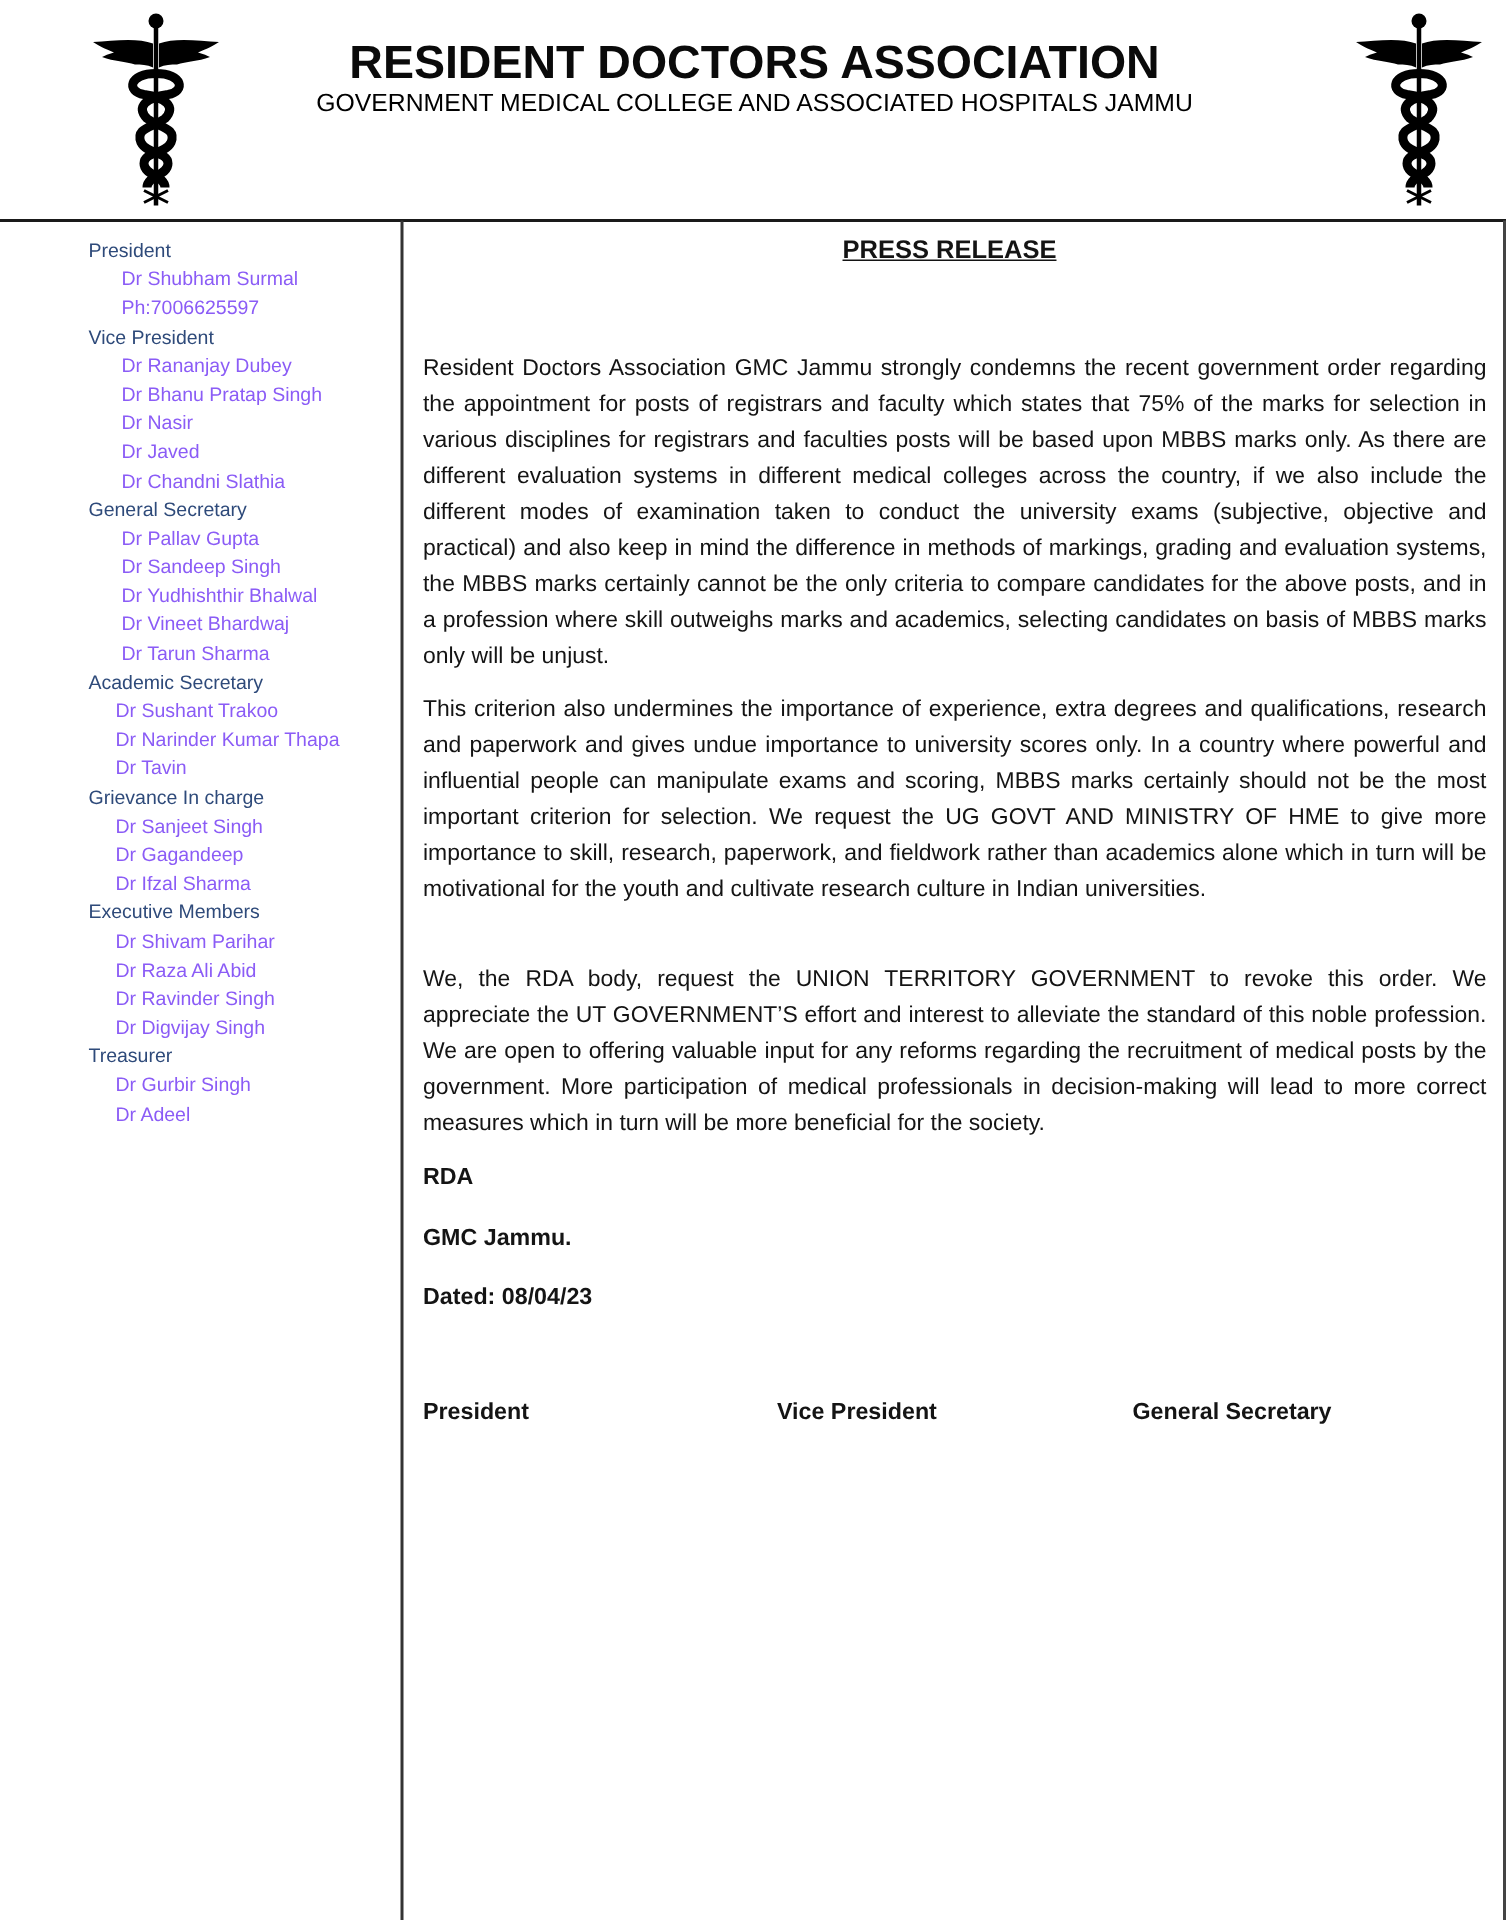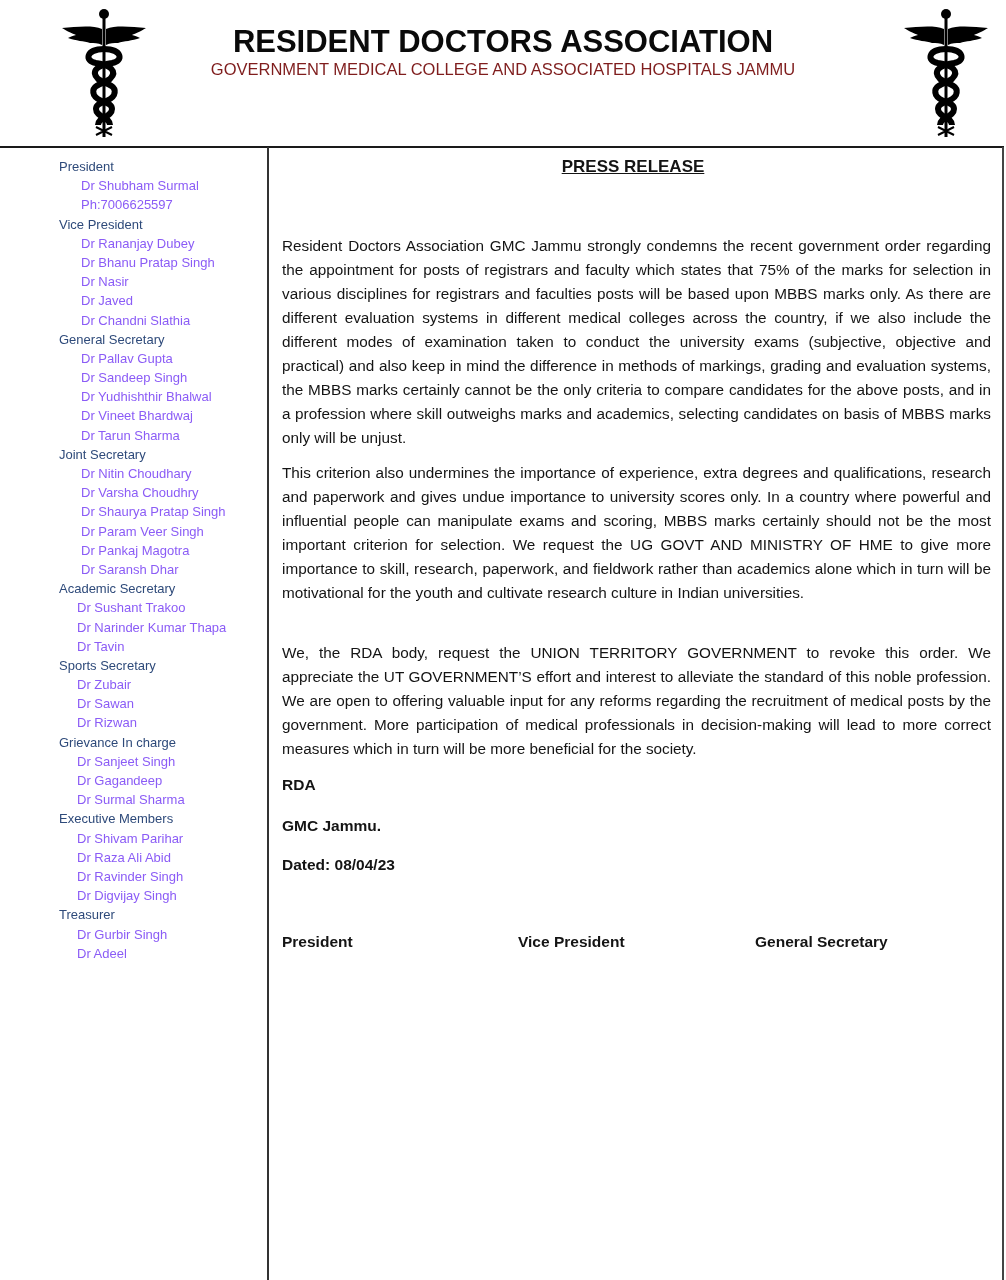--- a/index.html
+++ b/index.html
@@ -5,21 +5,21 @@
   html, body { margin: 0; padding: 0; background: #ffffff; }
   body { width: 1006px; height: 1280px; position: relative; overflow: hidden;
          font-family: "Liberation Sans", sans-serif; color: #141414; }
   .logo { position: absolute; width: 84px; height: 134px; }
   .logo-left { left: 62px; top: 5px; }
   .logo-right { left: 904px; top: 5px; }
   .org-title { position: absolute; left: 200px; width: 606px; top: 24px; text-align: center;
                font-size: 31px; font-weight: bold; letter-spacing: 0px; color: #0a0a0a;
                font-family: "Liberation Sans", sans-serif; }
   .org-subtitle { position: absolute; left: 200px; width: 606px; top: 60px; text-align: center;
-                  font-size: 16.5px; color: #7f1d1d; font-family: "Liberation Sans", sans-serif; }
+                  font-size: 16.5px; color: #000000; font-family: "Liberation Sans", sans-serif; }
   .hline { position: absolute; left: 0; top: 146px; width: 1004px; height: 2px; background: #1a1a1a; }
   .vline { position: absolute; left: 267px; top: 147px; width: 2px; height: 1133px; background: #333; }
   .rline { position: absolute; left: 1002px; top: 147px; width: 2px; height: 1133px; background: #444; }
 
   .sidebar { position: absolute; left: 59px; top: 157px; width: 205px;
              font-family: "Liberation Sans", sans-serif; font-size: 13px; }
   .role { color: #2e4a7a; line-height: 19.2px; height: 19.2px; white-space: nowrap; }
   .member { color: #8b5cf6; line-height: 19.2px; height: 19.2px; padding-left: 22px; white-space: nowrap; }
   .group.indent-small .member { padding-left: 18px; }
 
@@ -88,46 +88,31 @@
     <div class="member">Dr Chandni Slathia</div>
   </div>
   <div class="group">
     <div class="role">General Secretary</div>
     <div class="member">Dr Pallav Gupta</div>
     <div class="member">Dr Sandeep Singh</div>
     <div class="member">Dr Yudhishthir Bhalwal</div>
     <div class="member">Dr Vineet Bhardwaj</div>
     <div class="member">Dr Tarun Sharma</div>
   </div>
-  <div class="group">
-    <div class="role">Joint Secretary</div>
-    <div class="member">Dr Nitin Choudhary</div>
-    <div class="member">Dr Varsha Choudhry</div>
-    <div class="member">Dr Shaurya Pratap Singh</div>
-    <div class="member">Dr Param Veer Singh</div>
-    <div class="member">Dr Pankaj Magotra</div>
-    <div class="member">Dr Saransh Dhar</div>
-  </div>
   <div class="group indent-small">
     <div class="role">Academic Secretary</div>
     <div class="member">Dr Sushant Trakoo</div>
     <div class="member">Dr Narinder Kumar Thapa</div>
     <div class="member">Dr Tavin</div>
   </div>
   <div class="group indent-small">
-    <div class="role">Sports Secretary</div>
-    <div class="member">Dr Zubair</div>
-    <div class="member">Dr Sawan</div>
-    <div class="member">Dr Rizwan</div>
-  </div>
-  <div class="group indent-small">
     <div class="role">Grievance In charge</div>
     <div class="member">Dr Sanjeet Singh</div>
     <div class="member">Dr Gagandeep</div>
-    <div class="member">Dr Surmal Sharma</div>
+    <div class="member">Dr Ifzal Sharma</div>
   </div>
   <div class="group indent-small">
     <div class="role">Executive Members</div>
     <div class="member">Dr Shivam Parihar</div>
     <div class="member">Dr Raza Ali Abid</div>
     <div class="member">Dr Ravinder Singh</div>
     <div class="member">Dr Digvijay Singh</div>
   </div>
   <div class="group indent-small">
     <div class="role">Treasurer</div>

